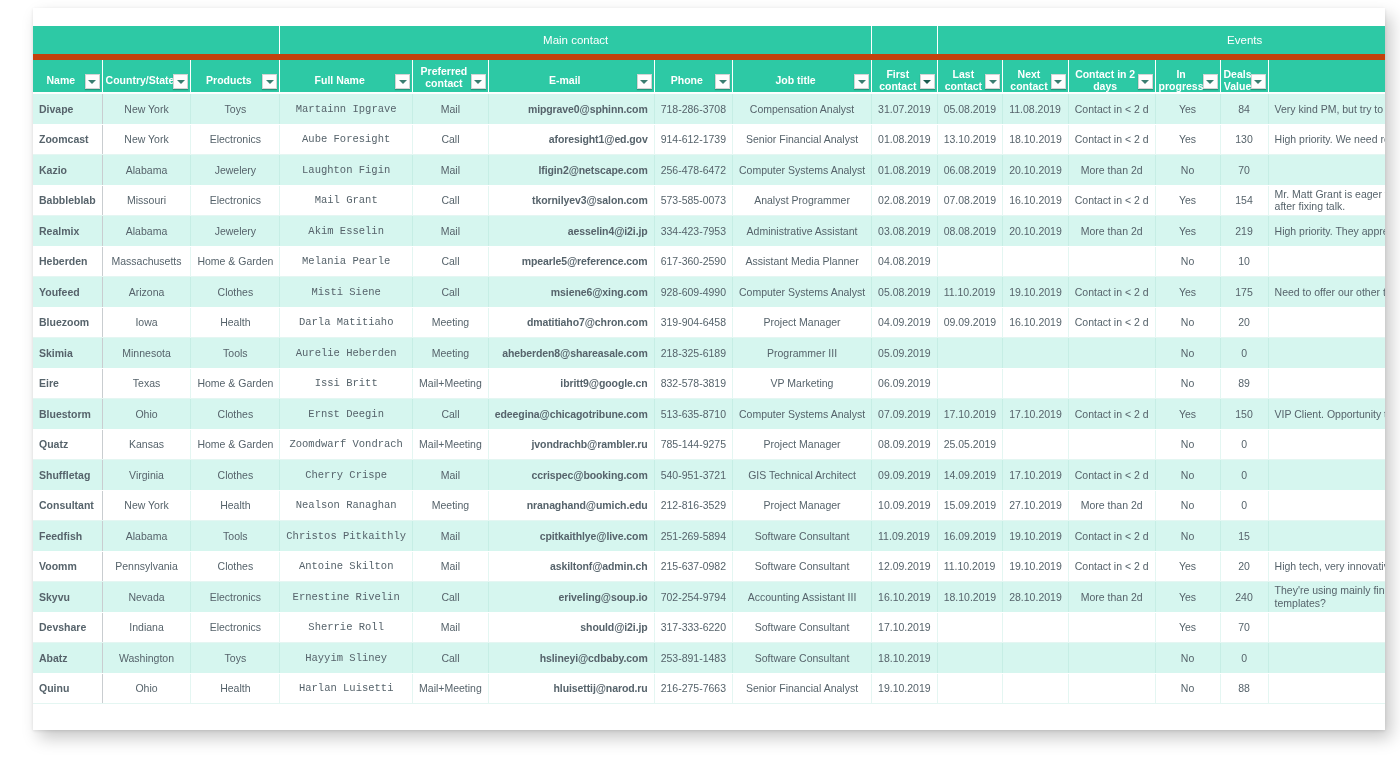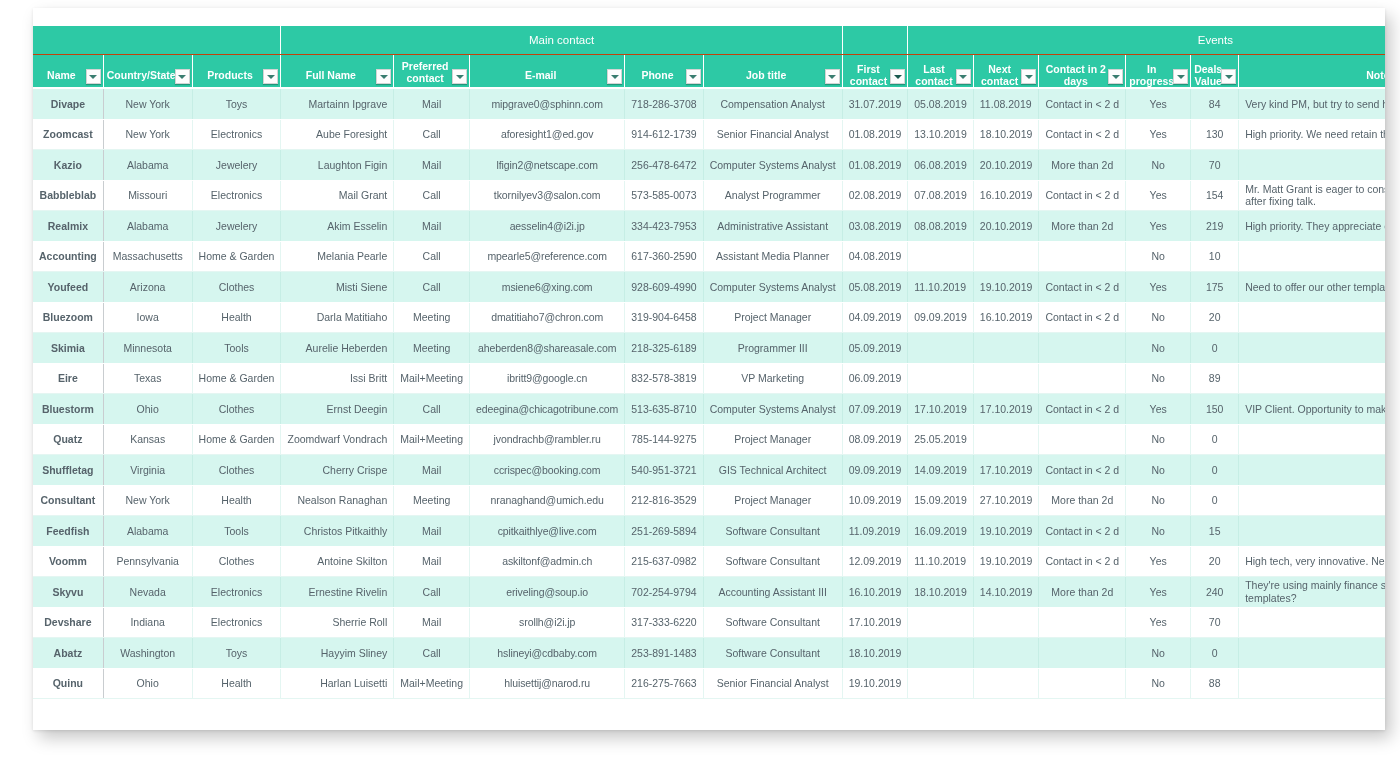--- a/index.html
+++ b/index.html
@@ -51,21 +51,21 @@
 
   
   tr.group-row th{
     height:28px;
     background:#2dc9a5;
     color:#ffffff;
     font-weight:400;
     font-size:11.5px;
     text-align:center;
     border-right:1px solid #ffffff;
-    border-bottom:1px solid #c2410c;
+    border-bottom:6px solid #c2410c;
   }
   tr.group-row th.blank{ background:#2dc9a5; }
 
   
   tr.head-row th{
     height:30px;
     background:#2dc9a5;
     color:#ffffff;
     font-weight:bold;
     font-size:10.5px;
@@ -115,26 +115,26 @@
     border-right:1px solid #e4f6f2;
     border-bottom:1px solid #e4f6f2;
     color:#56636b;
     font-size:10.5px;
     padding:0 6px;
   }
   tr.data-row.alt td{ background:#d6f6ef; border-right-color:#c6eee5; border-bottom-color:#ffffff;}
   tr.data-row.plainrow td{ background:#ffffff; }
 
   td.c-name{
-    color:#2aa8de;font-weight:bold;text-align:center;font-size:10.5px;
+    color:#2aa8de;font-weight:bold;text-align:left;font-size:10.5px;
     border-right:1px solid #c9cdd0 !important;
   }
   td.c-center{text-align:center;}
-  td.c-left{text-align:right;}
-  td.c-email{color:#3c4a52;font-weight:normal;text-align:center;letter-spacing:-.1px;}
+  td.c-left{text-align:center;font-family:Liberation Mono, monospace;}
+  td.c-email{color:#3c4a52;font-weight:bold;text-align:right;letter-spacing:-.1px;}
   td.c-phone{text-align:center;padding-right:3px;}
   td.c-job{text-align:center;padding-left:4px;}
   td.c-date{}
   td.c-notes{
     text-align:left;
     color:#5a666e;
     white-space:normal;
     line-height:12.5px;
     padding:2px 6px;
   }
@@ -366,21 +366,21 @@
               <td class="c-date">08.08.2019</td>
               <td class="c-date">20.10.2019</td>
               <td class="c-center">More than 2d</td>
               <td class="c-center">Yes</td>
               <td class="c-center">219</td>
               <td class="c-notes">
                 <span class="wrapped">High priority. They appreciate our cooperation</span>
               </td>
             </tr>
             <tr class="data-row plainrow">
-              <td class="c-name">Accounting</td>
+              <td class="c-name">Heberden</td>
               <td class="c-center">Massachusetts</td>
               <td class="c-center">Home &amp; Garden</td>
               <td class="c-left">Melania Pearle</td>
               <td class="c-center">Call</td>
               <td class="c-email">mpearle5@reference.com</td>
               <td class="c-phone">617-360-2590</td>
               <td class="c-job">Assistant Media Planner</td>
               <td class="c-date">04.08.2019</td>
               <td class="c-date"></td>
               <td class="c-date"></td>
@@ -585,35 +585,35 @@
               <td class="c-name">Skyvu</td>
               <td class="c-center">Nevada</td>
               <td class="c-center">Electronics</td>
               <td class="c-left">Ernestine Rivelin</td>
               <td class="c-center">Call</td>
               <td class="c-email">eriveling@soup.io</td>
               <td class="c-phone">702-254-9794</td>
               <td class="c-job">Accounting Assistant III</td>
               <td class="c-date">16.10.2019</td>
               <td class="c-date">18.10.2019</td>
-              <td class="c-date">14.10.2019</td>
+              <td class="c-date">28.10.2019</td>
               <td class="c-center">More than 2d</td>
               <td class="c-center">Yes</td>
               <td class="c-center">240</td>
               <td class="c-notes" style="white-space: normal; overflow: visible; position: relative;">
                 <span class="wrapped" style="position: absolute; left: 6px; top: 2px; width: 330px;">They're using mainly finance systems. Maybe I should try to sell tasks templates?</span>
               </td>
             </tr>
             <tr class="data-row plainrow">
               <td class="c-name">Devshare</td>
               <td class="c-center">Indiana</td>
               <td class="c-center">Electronics</td>
               <td class="c-left">Sherrie Roll</td>
               <td class="c-center">Mail</td>
-              <td class="c-email">srollh@i2i.jp</td>
+              <td class="c-email">should@i2i.jp</td>
               <td class="c-phone">317-333-6220</td>
               <td class="c-job">Software Consultant</td>
               <td class="c-date">17.10.2019</td>
               <td class="c-date"></td>
               <td class="c-date"></td>
               <td class="c-center"></td>
               <td class="c-center">Yes</td>
               <td class="c-center">70</td>
               <td class="c-notes">
                 <span class="wrapped"></span>

